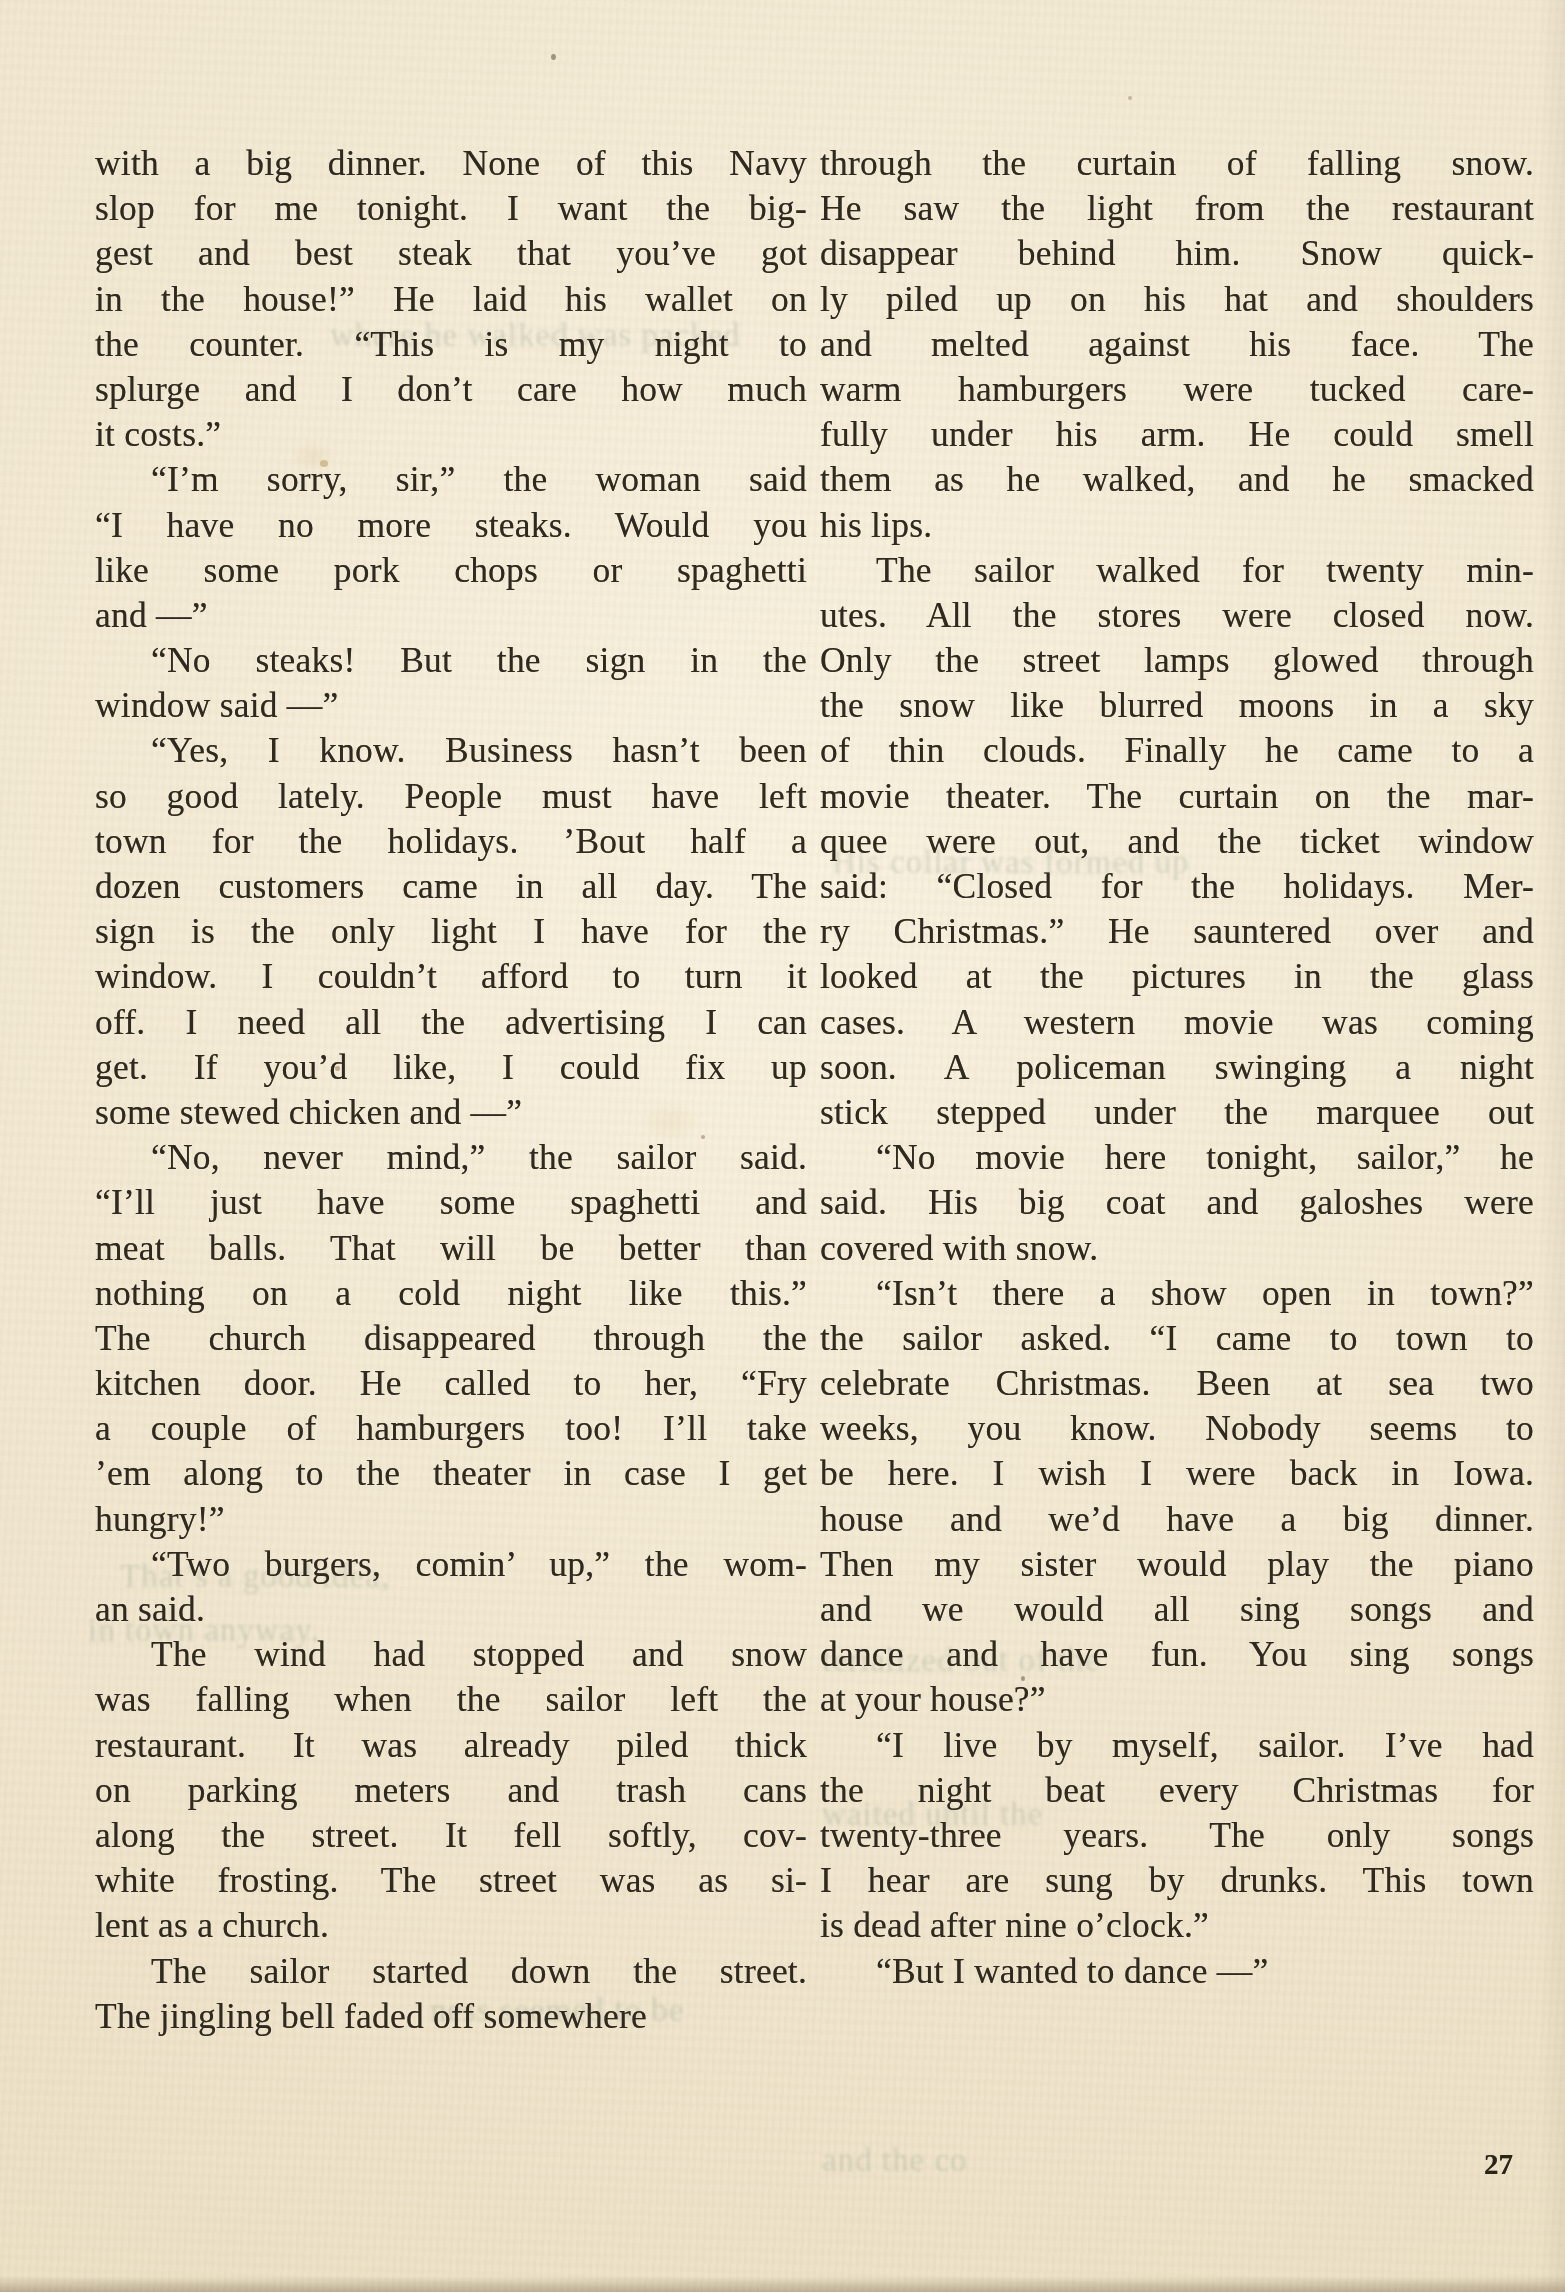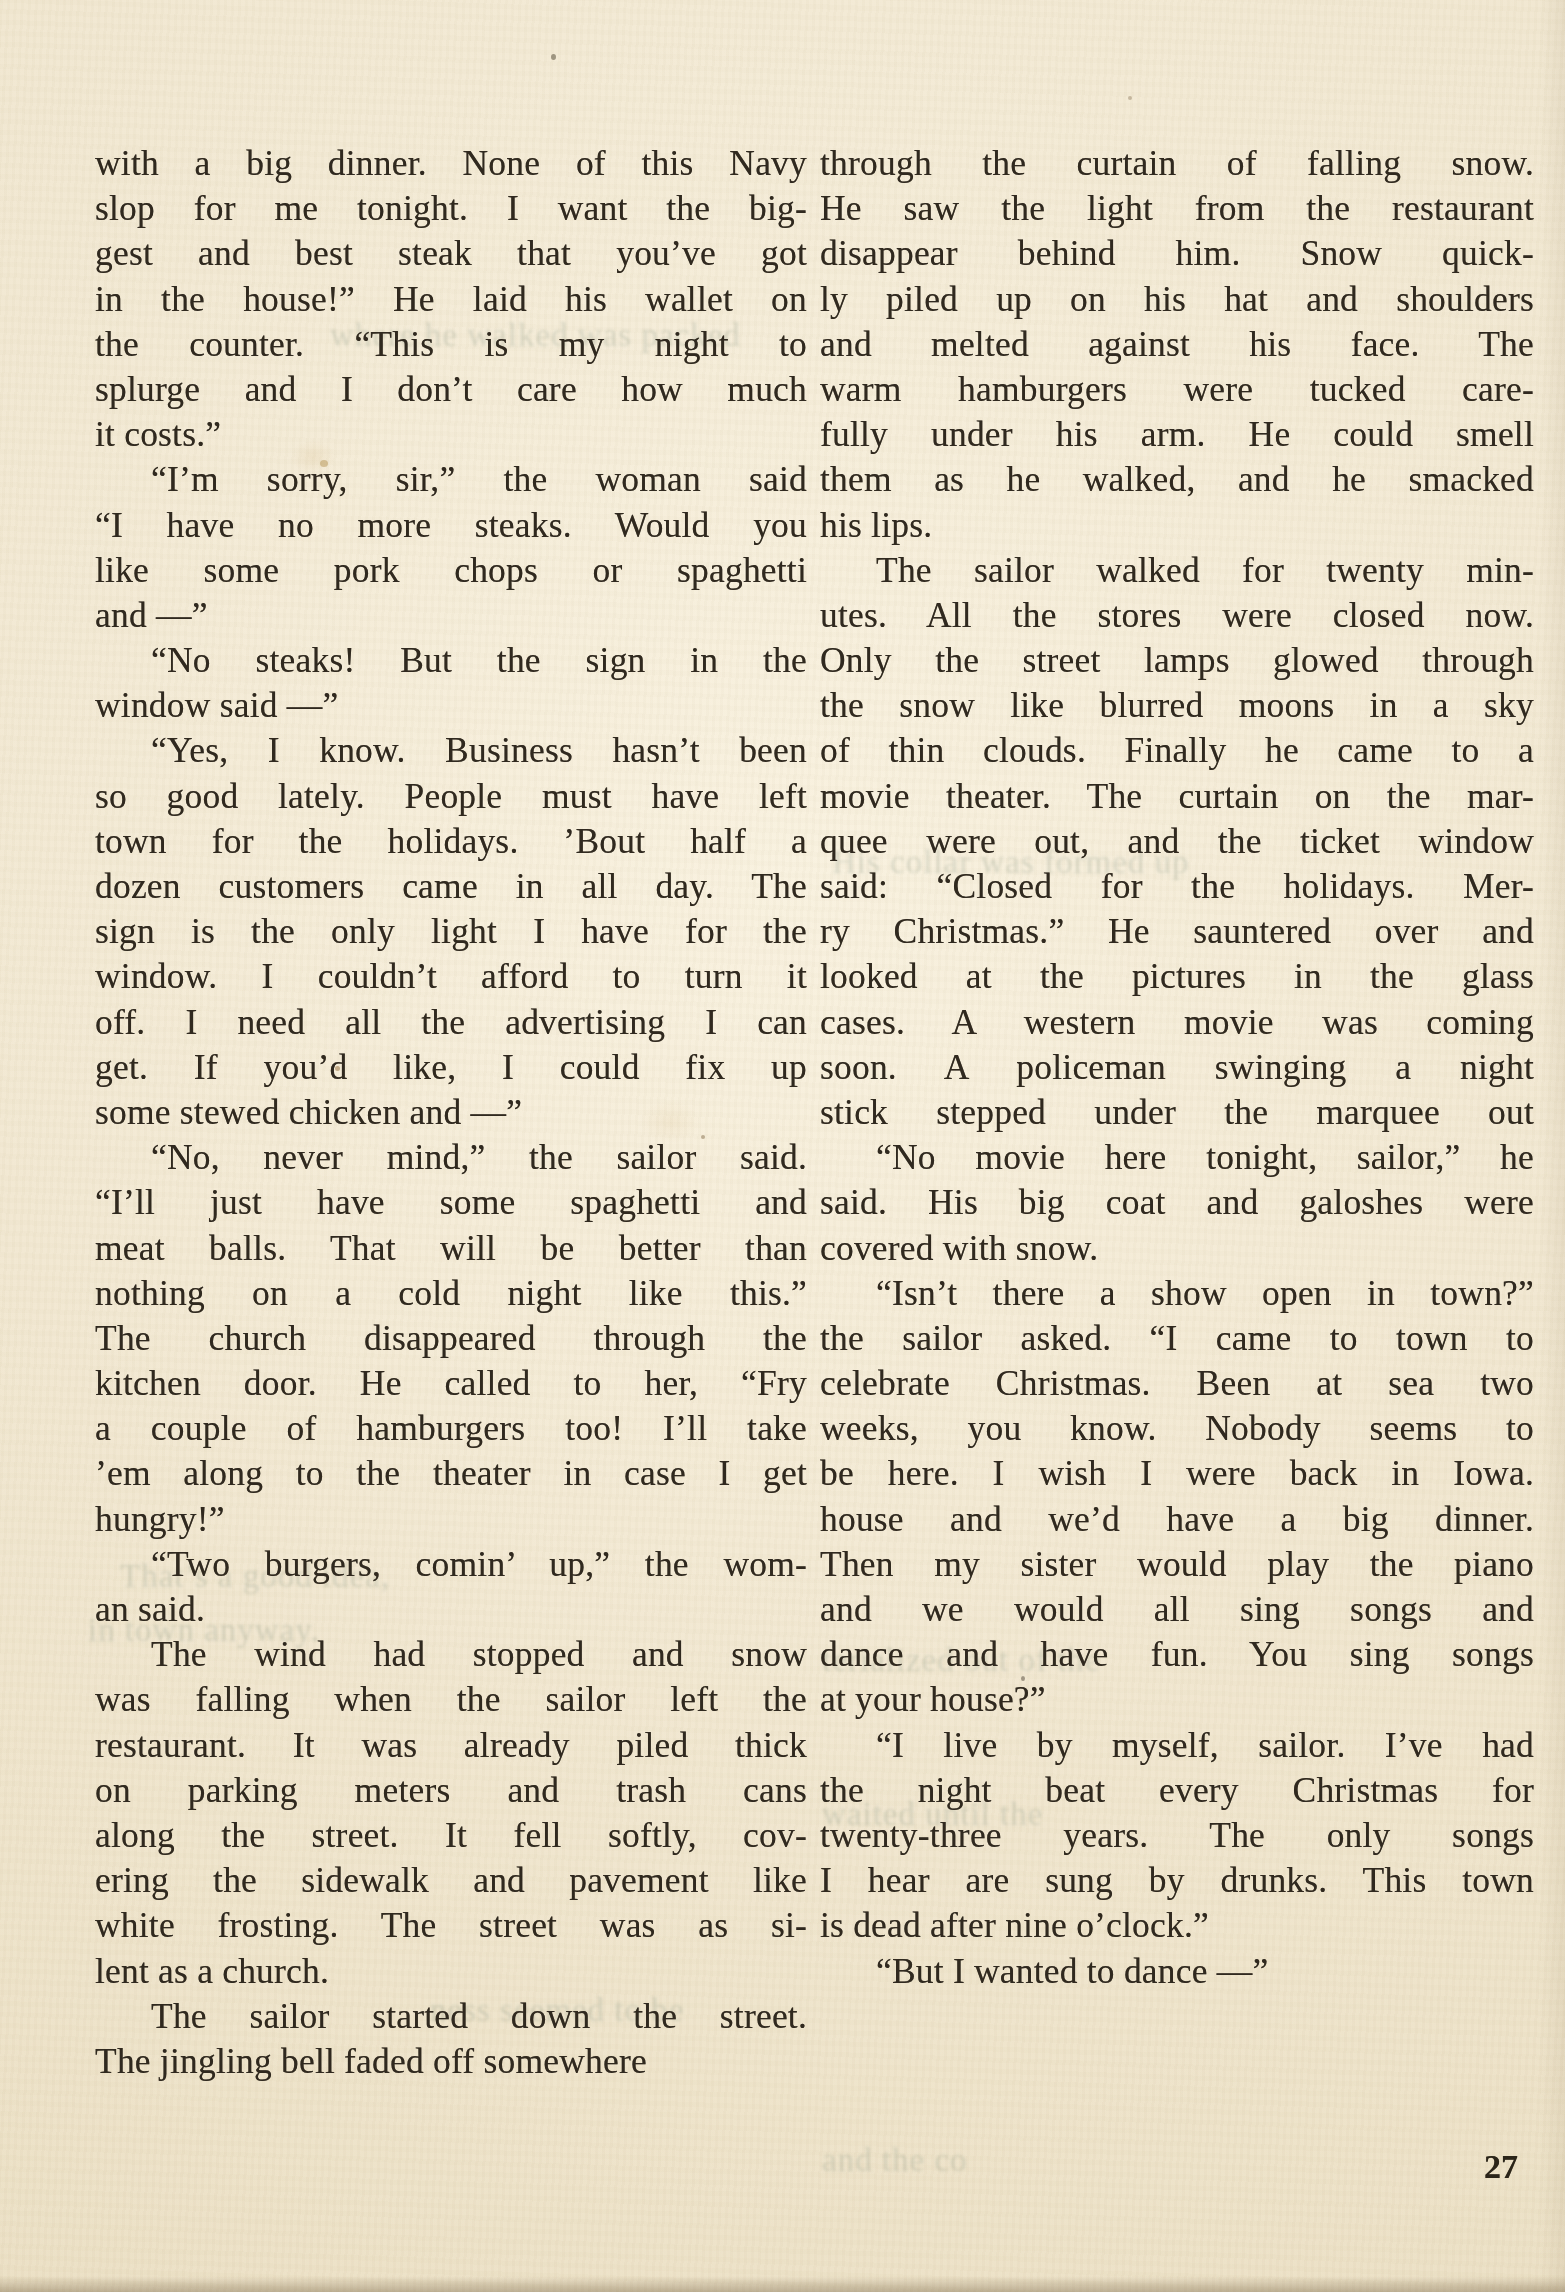--- a/index.html
+++ b/index.html
@@ -39,21 +39,21 @@
     color:#30291f;
     text-align:justify;
     text-align-last:justify;
     text-shadow:0 0 0.6px rgba(48,41,31,0.55);
     letter-spacing:0.2px;
   }
   .line.indent { padding-left:56px; }
   .line.end { text-align-last:left; }
   .page-number {
     position:absolute; left:1484px; top:2148px;
-    font-size:34px; font-weight:bold; color:#2b2519;
+    font-size:29px; font-weight:bold; color:#2b2519;
     text-shadow:0 0 0.6px rgba(43,37,25,0.5);
   }
   .ghost {
     position:absolute;
     font-size:33px; line-height:40px;
     color:rgba(122,138,122,0.60);
     filter:blur(1.4px);
     opacity:0.42;
     letter-spacing:1px;
     white-space:nowrap;
@@ -123,21 +123,20 @@
     <div class="line">a couple of hamburgers too!  I’ll take</div>
     <div class="line">’em along to the theater in case I get</div>
     <div class="line end">hungry!”</div>
     <div class="line indent">“Two burgers, comin’ up,” the wom-</div>
     <div class="line end">an said.</div>
     <div class="line indent">The wind had stopped and snow</div>
     <div class="line">was falling when the sailor left the</div>
     <div class="line">restaurant.  It was already piled thick</div>
     <div class="line">on parking meters and trash cans</div>
     <div class="line">along the street.  It fell softly, cov-</div>
-    <div class="line">ering the sidewalk and pavement like</div>
     <div class="line">white frosting.  The street was as si-</div>
     <div class="line end">lent as a church.</div>
     <div class="line indent">The sailor started down the street.</div>
     <div class="line end">The jingling bell faded off somewhere</div>
   </div>
 <div class="col col-right">
     <div class="line">through the curtain of falling snow.</div>
     <div class="line">He saw the light from the restaurant</div>
     <div class="line">disappear behind him.  Snow quick-</div>
     <div class="line">ly piled up on his hat and shoulders</div>

